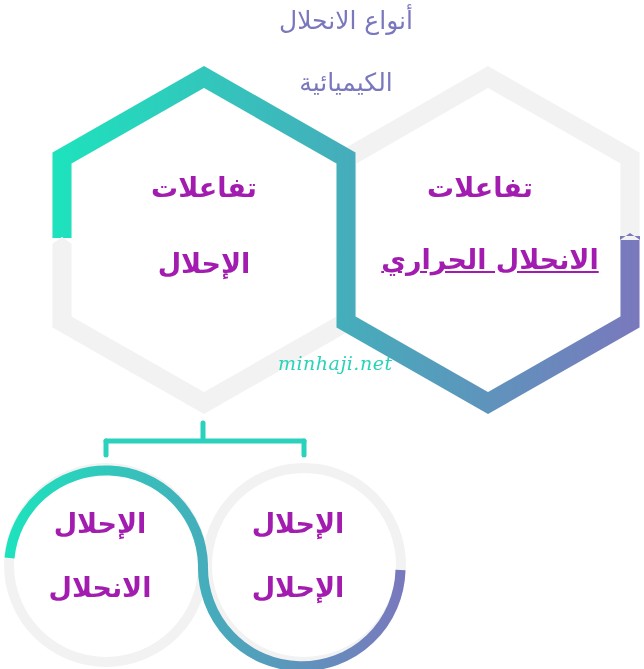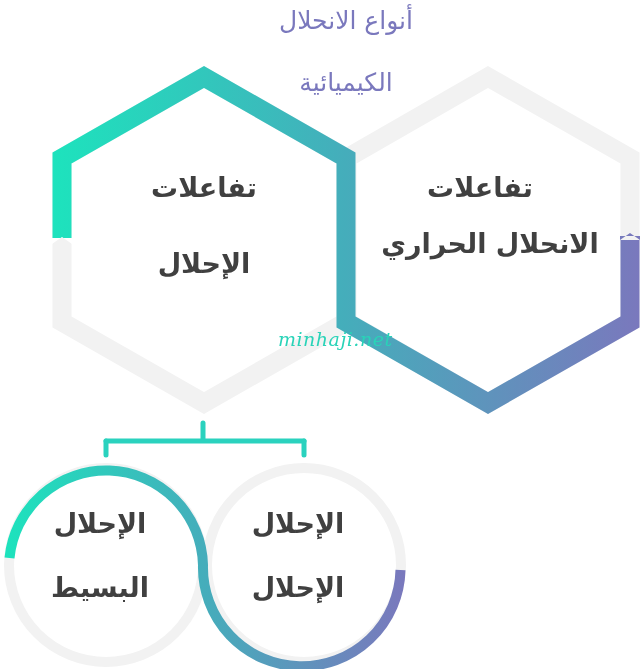--- a/index.html
+++ b/index.html
@@ -1,27 +1,27 @@
 <!DOCTYPE html>
 <html><head>
 <meta charset="utf-8">
 <style>
   html, body { margin: 0; padding: 0; background: #ffffff; }
   body { width: 644px; height: 669px; position: relative; overflow: hidden;
          font-family: "DejaVu Sans", sans-serif; }
   svg.diagram { position: absolute; left: 0; top: 0; }
-  .label { position: absolute; color: #404040; font-weight: bold;
+  .label { position: absolute; color: #a21caf; font-weight: bold;
            text-align: center; direction: rtl; white-space: nowrap;
            font-family: "DejaVu Sans", sans-serif; }
   .title { font-size: 25px; font-weight: normal; color: #7a78bd; }
   .hex-text { font-size: 27px; }
   .circle-text { font-size: 27px; }
   .watermark { position: absolute; font-family: "DejaVu Serif", serif;
                font-style: italic; color: #29d3b8; font-size: 19px;
-               left: 278px; top: 328px; letter-spacing: 0.5px; }
+               left: 278px; top: 352px; letter-spacing: 0.5px; }
 </style>
 </head>
 <body>
 
 <svg class="diagram" width="644" height="669" viewBox="0 0 644 669">
   <defs>
     <linearGradient id="grad" gradientUnits="userSpaceOnUse" x1="52" y1="0" x2="640" y2="0">
       <stop offset="0" stop-color="#1de3bd"></stop>
       <stop offset="0.5" stop-color="#45adbb"></stop>
       <stop offset="1" stop-color="#7a78bd"></stop>
@@ -55,21 +55,21 @@
   <path d="M9.5,558 A97,97 0 0 1 203,565 A97,97 0 0 0 400.5,570" fill="none" stroke="url(#gradc)" stroke-width="10"></path>
 </svg>
 
 <div class="label title" style="left:246px; top:6px; width:200px;">أنواع الانحلال</div>
 <div class="label title" style="left:256px; top:48px; width:180px;margin-top:20px;">الكيميائية</div>
 
 <div class="label hex-text" style="left:104px; top:172px; width:200px;">تفاعلات</div>
 <div class="label hex-text" style="left:104px; top:248px; width:200px;">الإحلال</div>
 
 <div class="label hex-text" style="left:380px; top:172px; width:200px;">تفاعلات</div>
-<div class="label hex-text" style="left:370px; top:228px; width:240px;">الانحلال الحراري</div>
+<div class="label hex-text" style="left:370px; top:244px; width:240px;text-decoration:underline;">الانحلال الحراري</div>
 
 <div class="label circle-text" style="left:20px; top:508px; width:160px;">الإحلال</div>
-<div class="label circle-text" style="left:20px; top:572px; width:160px;">البسيط</div>
+<div class="label circle-text" style="left:20px; top:572px; width:160px;">الانحلال</div>
 
 <div class="label circle-text" style="left:218px; top:508px; width:160px;">الإحلال</div>
 <div class="label circle-text" style="left:218px; top:572px; width:160px;">الإحلال</div>
 
 <div class="watermark">minhaji.net</div>
 
 </body></html>

